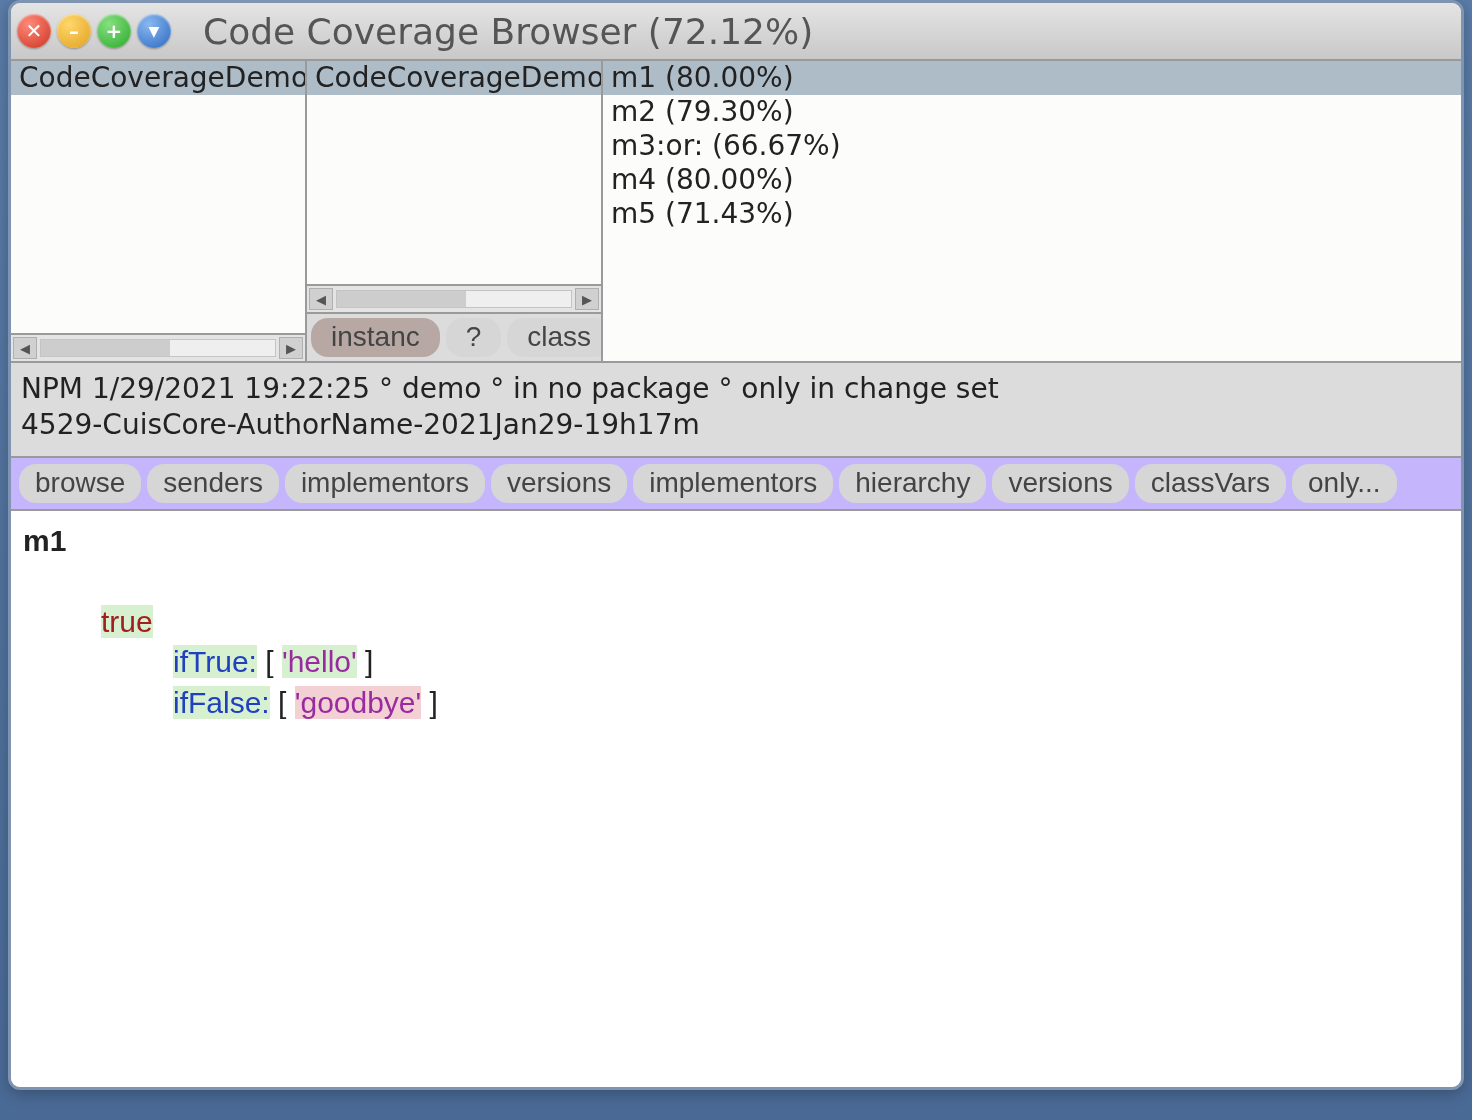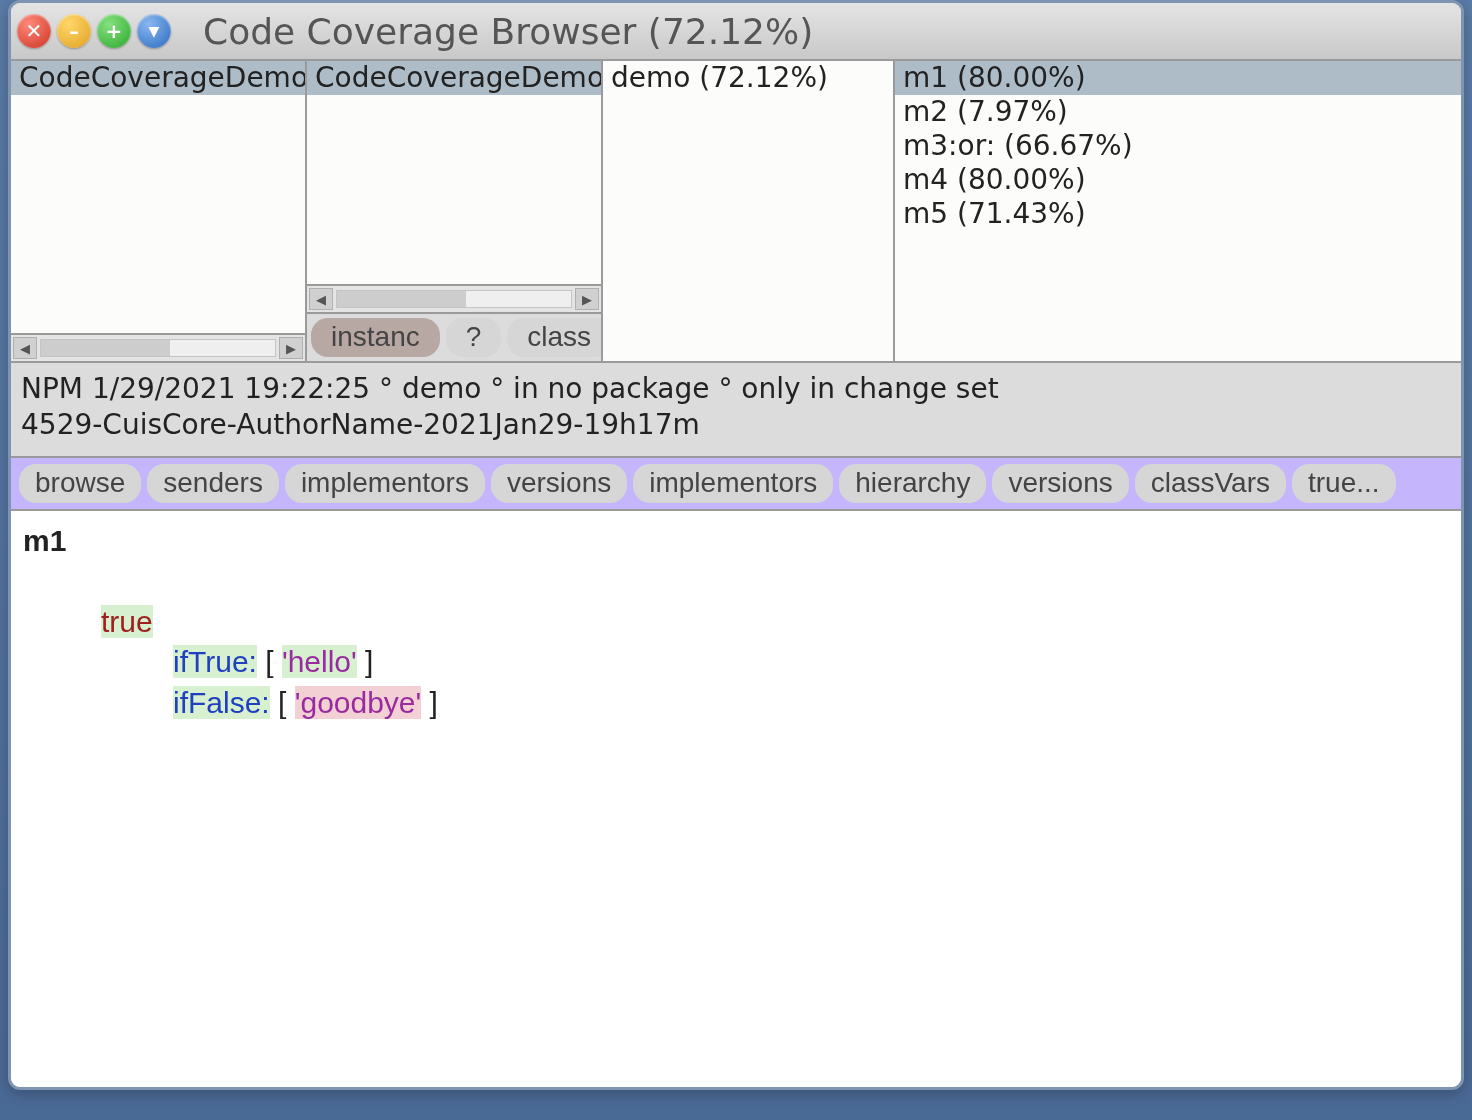--- a/index.html
+++ b/index.html
@@ -247,30 +247,25 @@
             </span>
           <span class="arrow">▶</span>
         </div>
         <div class="cls-btns">
           <button class="pill active">instanc</button>
           <button class="pill">?</button>
           <button class="pill">class</button>
         </div>
       </div>
 
-      <div class="pane pane-3">
-        <div class="list">
-          <div class="list-item">demo (72.12%)</div>
-        </div>
-      </div>
 
       <div class="pane pane-4">
         <div class="list">
           <div class="list-item selected">m1 (80.00%)</div>
-          <div class="list-item">m2 (7.97%)</div>
+          <div class="list-item">m2 (79.30%)</div>
           <div class="list-item">m3:or: (66.67%)</div>
           <div class="list-item">m4 (80.00%)</div>
           <div class="list-item">m5 (71.43%)</div>
         </div>
       </div>
     </div>
 
     <div class="info">
       <span>NPM 1/29/2021 19:22:25 ° demo ° in no package ° only in change set</span><br>
       <span>4529-CuisCore-AuthorName-2021Jan29-19h17m</span>
@@ -278,21 +273,21 @@
 
     <div class="toolbar">
       <button class="pill">browse</button>
       <button class="pill">senders</button>
       <button class="pill">implementors</button>
       <button class="pill">versions</button>
       <button class="pill">implementors</button>
       <button class="pill">hierarchy</button>
       <button class="pill">versions</button>
       <button class="pill">classVars</button>
-      <button class="pill">true...</button>
+      <button class="pill">only...</button>
     </div>
 
     <div class="code">
       <span class="sel">m1</span><br><br>
       <span class="indent1">
         <span class="hl-green kw-red">true</span>
       </span>
       <span class="indent2">
         <span class="hl-green kw-blue">ifTrue:</span>
         <span>[ </span><span class="hl-green str-p">'hello'</span><span> ]</span>

